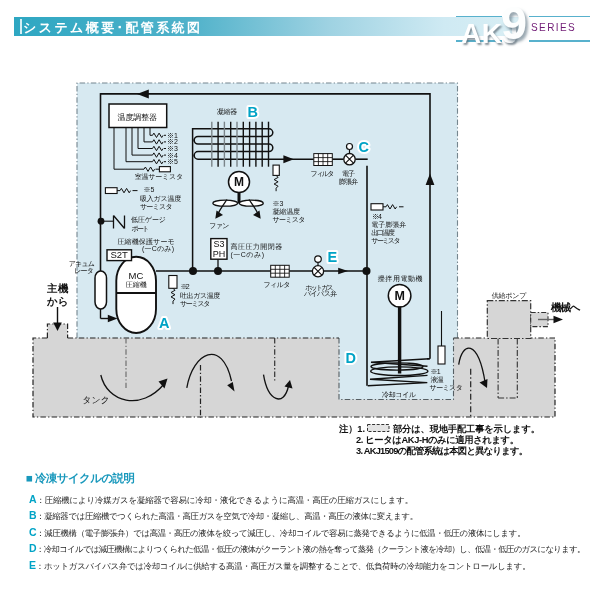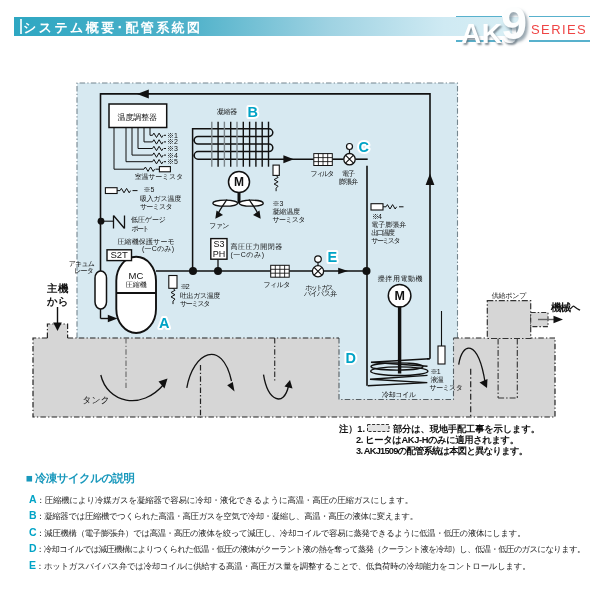--- a/index.html
+++ b/index.html
@@ -14,21 +14,21 @@
   background:linear-gradient(to right,#2ea7c2 0%,#50b2ca 35%,#9ed2e2 62%,#cfeaf3 85%,#d9eef4 100%);"></div>
 <div class="abs" style="left:20px;top:19px;width:2px;height:15px;background:rgba(255,255,255,.8);"></div>
 
 <div class="abs" style="left:456px;top:15.8px;width:46px;height:1.5px;background:#58b1cd;"></div>
 <div class="abs" style="left:456px;top:40.2px;width:46px;height:1.5px;background:#58b1cd;"></div>
 <div class="abs" style="left:529px;top:15.8px;width:61px;height:1.5px;background:#58b1cd;"></div>
 <div class="abs" style="left:529px;top:40.2px;width:61px;height:1.5px;background:#58b1cd;"></div>
 <div class="abs" style="left:461px;top:17.5px;font-size:28px;font-weight:bold;color:#ffffff;letter-spacing:.5px;text-shadow:1.5px 1.5px 2px rgba(95,110,120,.75);">AKJ</div>
 <div class="abs" style="left:501px;top:4px;font-size:47px;font-weight:bold;color:#fdfefe;
      text-shadow:2.5px 2.5px 3px rgba(110,130,142,.7);line-height:38px;">9</div>
-<div class="abs" style="left:531px;top:21.5px;font-size:13px;color:#ef4444;letter-spacing:1.4px;">SERIES</div>
+<div class="abs" style="left:531px;top:21.5px;font-size:10px;color:#701a75;letter-spacing:1.4px;">SERIES</div>
 
 <svg class="abs" style="left:0;top:0;" width="600" height="600" viewBox="0 0 600 600" font-family="Liberation Sans, sans-serif">
 <defs>
   <path id="res" d="M0 0 l1.4 -2.2 l2.6 4.4 l2.6 -4.4 l2.6 4.4 l1.4 -2.2" fill="none" stroke="#111" stroke-width="1"></path>
 </defs>
 
 <rect x="77" y="83" width="380.5" height="255" fill="#d7e9f1"></rect>
 
 <rect x="33" y="338" width="522" height="79" fill="#d6d6d6"></rect>
 

